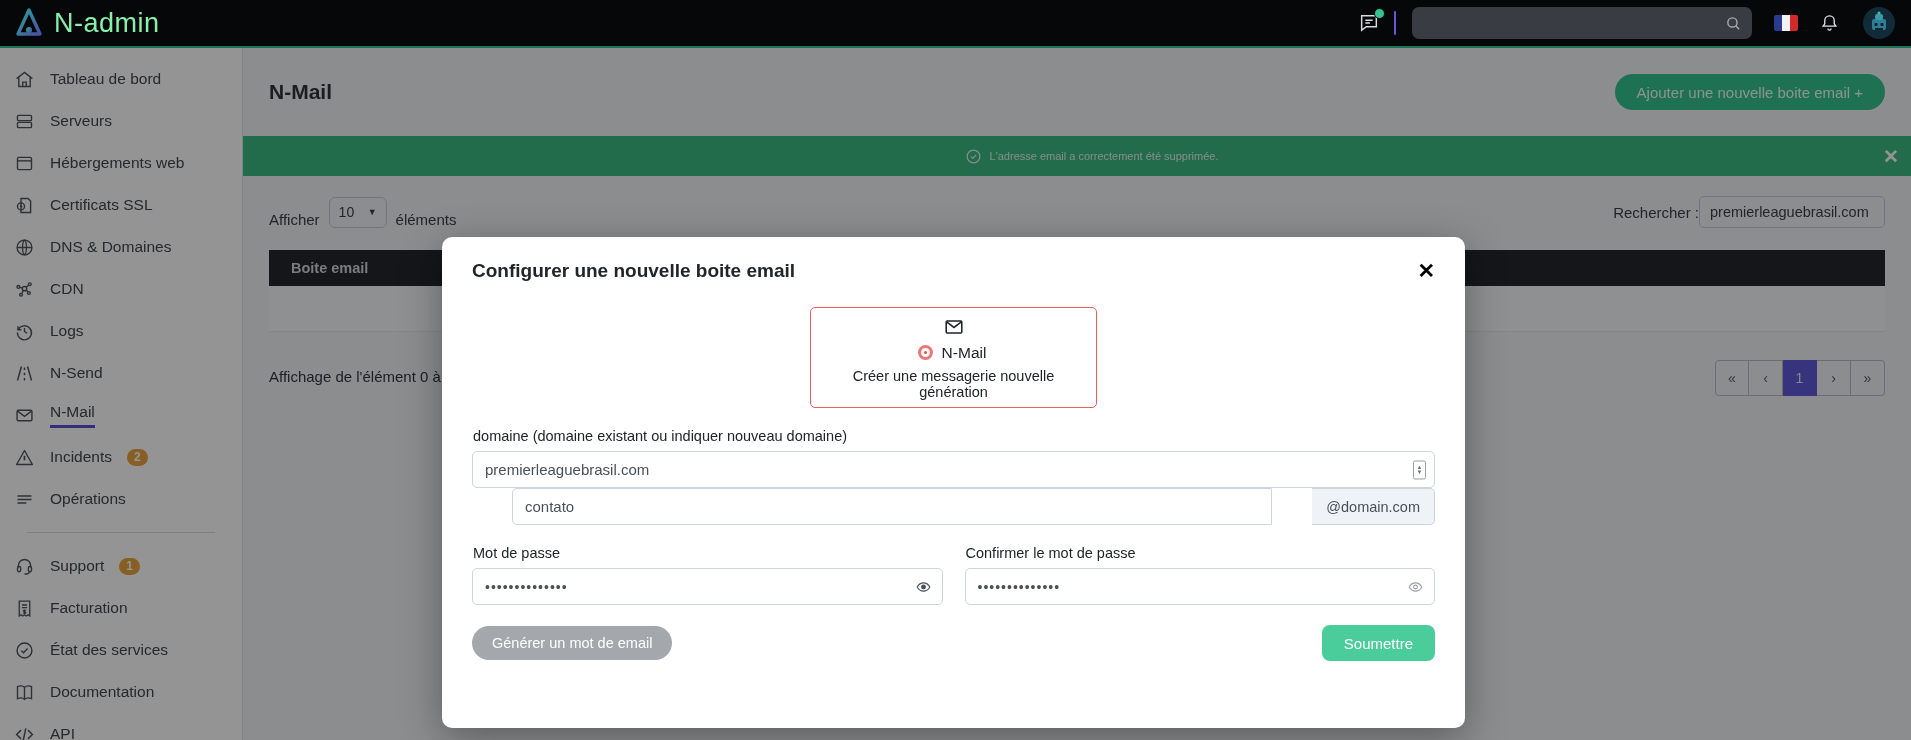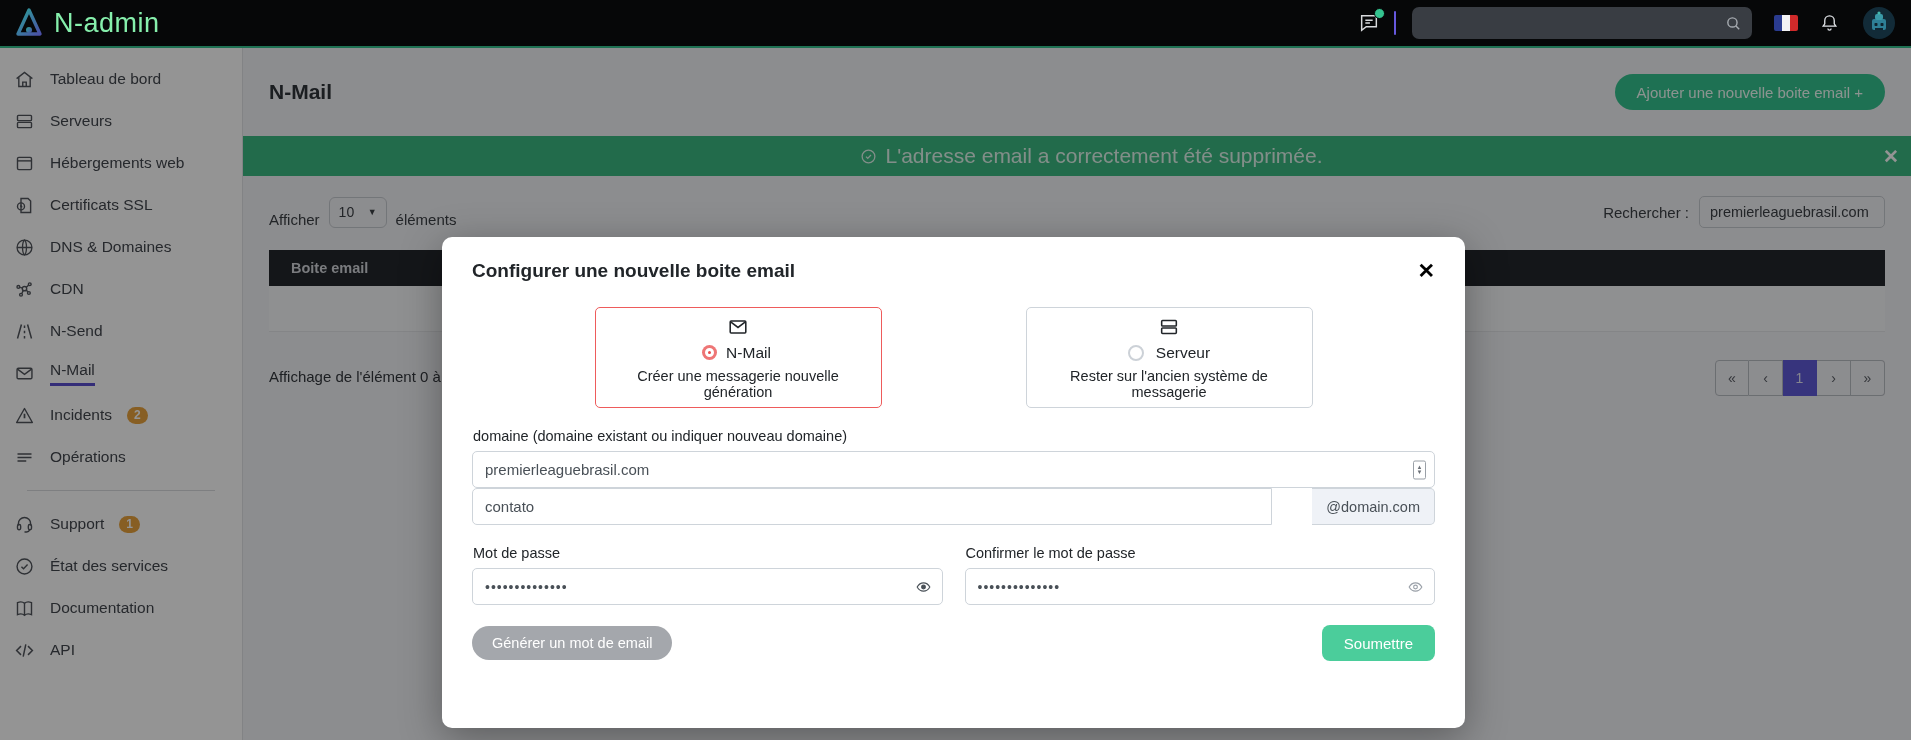--- a/index.html
+++ b/index.html
@@ -38,31 +38,31 @@
                padding:2px 7px; line-height:13px; }
   .nav-divider { border-top:1px solid #d9dbde; margin:12px 27px 12px 27px; }
 
   
   .main { position:absolute; top:48px; left:243px; width:1668px; height:692px; background:#f2f3f6; z-index:5; }
   .page-head { height:88px; display:flex; align-items:center; justify-content:space-between; padding:0 26px; }
   .page-title { font-size:21px; font-weight:bold; color:#30343a; }
   .btn-add { background:#34c38f; color:#f0fdf8; border:none; border-radius:18px; height:36px;
              padding:0 22px; font-size:15px; cursor:pointer; font-family:inherit; }
   .notif { height:40px; background:#3bb982; display:flex; align-items:center; position:relative; }
-  .notif-msg { width:100%; text-align:center; color:rgba(255,255,255,.85); font-size:21px;
+  .notif-msg { width:100%; text-align:center; color:rgba(255,255,255,.85); font-size:11px;
                display:flex; align-items:center; justify-content:center; gap:8px;padding-left:29px; }
   .notif-close { position:absolute; right:12px; top:0; bottom:0; display:flex; align-items:center;
                  color:#fff; font-size:19px; font-weight:bold; cursor:pointer; background:none; border:none; }
   .toolbar { display:flex; align-items:center; justify-content:space-between; padding:20px 26px 22px 26px; }
   .show-group { display:flex; align-items:flex-end; gap:9px; color:#3c4046; font-size:15px; }
   .select-box { width:58px; height:31px; border:1px solid #c7cbd1; border-radius:6px; display:flex;
                 align-items:center; justify-content:space-between; padding:0 9px; color:#3c4046;
                 font-size:14px; cursor:pointer; background:transparent; }
   .select-caret { font-size:9px; color:#3c4046; }
-  .search-group { display:flex; align-items:center; gap:10px; color:#3c4046; font-size:15px; }
+  .search-group { display:flex; align-items:center; color:#3c4046; font-size:15px; }
   .search-group input { width:186px; height:32px; border:1px solid #c7cbd1; border-radius:5px;
                         background:transparent; padding:0 10px; font-size:14.5px; color:#3c4046;
                         outline:none; font-family:inherit; }
   .table-head { margin:0 26px; height:36px; background:#23262c; color:#d2d5da; display:flex;
                 align-items:center; padding:0 22px; font-size:14.5px; font-weight:bold; }
   .table-row { margin:0 26px; height:46px; background:#f7f8fa; border-bottom:1px solid #e3e5e9; }
   .table-footer { display:flex; align-items:flex-start; justify-content:space-between; padding:28px 26px; }
   .table-info { color:#33373d; font-size:15px; padding-top:8px; }
   .pagination { display:flex; }
   .page-btn { min-width:34px; height:36px; border:1px solid #b9bdc3; background:transparent; color:#5a5e66;
@@ -93,21 +93,21 @@
 
   .field-label { font-size:14.5px; color:#212529; margin:20px 0 7px 1px; }
   .text-input { width:100%; height:37px; border:1px solid #ced4da; border-radius:5px; padding:0 12px;
                 font-size:15px; color:#495057; outline:none; font-family:inherit; background:#fff; }
   .input-wrap { position:relative; }
   .input-end-icon { position:absolute; right:9px; top:50%; transform:translateY(-50%); color:#6b7077; display:flex; }
   .stepper-glyph { width:13px; height:19px; border:1px solid #9aa0a7; border-radius:2px; display:flex;
                    flex-direction:column; align-items:center; justify-content:center; font-size:6px;
                    line-height:5px; color:#6b7077; }
   .input-group { display:flex; }
-  .input-group .text-input { border-radius:5px 0 0 5px; flex:1; }
+  .input-group .text-input { border-radius:5px 0 0 5px; flex:1;margin-left:40px; }
   .input-addon { border:1px solid #ced4da; border-left:none; border-radius:0 5px 5px 0; background:#eff2f7;
                  display:flex; align-items:center; padding:0 14px; font-size:14.5px; color:#495057;margin-left:40px; }
   .pw-grid { display:grid; grid-template-columns:1fr 1fr; column-gap:22px; }
   .pw-input { letter-spacing:1px; font-size:14px; }
   .eye-btn { position:absolute; right:10px; top:50%; transform:translateY(-50%); background:none; border:none;
              cursor:pointer; display:flex; padding:0; }
   .eye-dark { color:#495057; }
   .eye-light { color:#9aa0a8; }
   .modal-footer { display:flex; justify-content:space-between; align-items:center; margin-top:20px; }
   .btn-generate { background:#a4a7ac; color:#fff; border:none; border-radius:17px; height:34px;
@@ -242,20 +242,30 @@
           <circle cx="18" cy="6" r="1.6"></circle>
           <circle cx="8" cy="18" r="1.6"></circle>
           <circle cx="17" cy="16" r="1.6"></circle>
           <path d="M7 9.6l2.8.9M14 9.5l2.6-2.3M10.5 13l-1.5 3.5M14 12.6l2 2.4"></path>
         </svg>
     </span>
     <span class="nav-label">CDN</span>
   </div>
   <div class="nav-item">
     <span class="nicon">
+      <svg viewBox="0 0 24 24" fill="none" stroke="currentColor" stroke-width="1.6">
+          <path d="M4.5 6v4h4"></path>
+          <path d="M4.8 10A8 8 0 1 1 4 13"></path>
+          <path d="M12 8v4l3 2"></path>
+        </svg>
+    </span>
+    <span class="nav-label">Logs</span>
+  </div>
+  <div class="nav-item">
+    <span class="nicon">
       <svg viewBox="0 0 24 24" fill="none" stroke="currentColor" stroke-width="1.7">
           <path d="M8.5 4 4 20M15.5 4 20 20"></path>
           <path d="M12 5v3M12 11v3M12 17v3" stroke-dasharray="3 3"></path>
         </svg>
     </span>
     <span class="nav-label">N-Send</span>
   </div>
   <div class="nav-item active">
     <span class="nicon">
       <svg viewBox="0 0 24 24" fill="none" stroke="currentColor" stroke-width="1.6">
@@ -288,20 +298,30 @@
     <span class="nicon">
       <svg viewBox="0 0 24 24" fill="none" stroke="currentColor" stroke-width="1.6">
           <path d="M5 13v-2a7 7 0 0 1 14 0v2"></path>
           <rect x="4" y="12" width="3.6" height="6" rx="1.6"></rect>
           <rect x="16.4" y="12" width="3.6" height="6" rx="1.6"></rect>
           <path d="M18 18a4 4 0 0 1-4 2.5h-2"></path>
         </svg>
     </span>
     <span class="nav-label">Support</span>
     <span class="nav-badge">1</span>
+  </div>
+  <div class="nav-item">
+    <span class="nicon">
+      <svg viewBox="0 0 24 24" fill="none" stroke="currentColor" stroke-width="1.5">
+          <path d="M6 3.5h12v17l-2-1.4-2 1.4-2-1.4-2 1.4-2-1.4-2 1.4z"></path>
+          <path d="M9 8h6M9 11h6"></path>
+          <path d="M12 13.2v4.6M13.6 14.3c-.5-.6-2.6-.8-2.9.3-.3 1.2 2.9.8 2.7 2-.2 1.1-2.3 1-2.9.4"></path>
+        </svg>
+    </span>
+    <span class="nav-label">Facturation</span>
   </div>
   <div class="nav-item">
     <span class="nicon">
       <svg viewBox="0 0 24 24" fill="none" stroke="currentColor" stroke-width="1.6">
           <circle cx="12" cy="12" r="8.5"></circle>
           <path d="M8.5 12.2l2.4 2.4 4.6-4.8"></path>
         </svg>
     </span>
     <span class="nav-label">État des services</span>
   </div>
@@ -389,34 +409,20 @@
         <svg width="24" height="22" viewBox="0 0 24 24" fill="none" stroke="currentColor" stroke-width="1.7">
             <rect x="3.5" y="5.5" width="17" height="13" rx="1"></rect>
             <path d="M4 6.5l8 6 8-6"></path>
           </svg>
       </span>
       <div class="option-main">
         <span class="radio-on"></span>
         <span>N-Mail</span>
       </div>
       <div class="option-desc">Créer une messagerie nouvelle génération</div>
-    </div>
-    <div class="option-card">
-      <span class="option-icon">
-        <svg width="24" height="22" viewBox="0 0 24 24" fill="none" stroke="currentColor" stroke-width="1.7">
-            <rect x="4" y="5" width="16" height="6" rx="1"></rect>
-            <rect x="4" y="13" width="16" height="6" rx="1"></rect>
-            <path d="M16.5 8h.01M16.5 16h.01" stroke-width="2.2"></path>
-          </svg>
-      </span>
-      <div class="option-main">
-        <span class="radio-off"></span>
-        <span>Serveur</span>
-      </div>
-      <div class="option-desc">Rester sur l'ancien système de messagerie</div>
     </div>
   </div>
 
   <div class="field-label">domaine (domaine existant ou indiquer nouveau domaine)</div>
   <div class="input-wrap">
     <input class="text-input" value="premierleaguebrasil.com" style="">
     <span class="input-end-icon">
       <span class="stepper-glyph">
           <span>▲</span>
           <span>▼</span>

